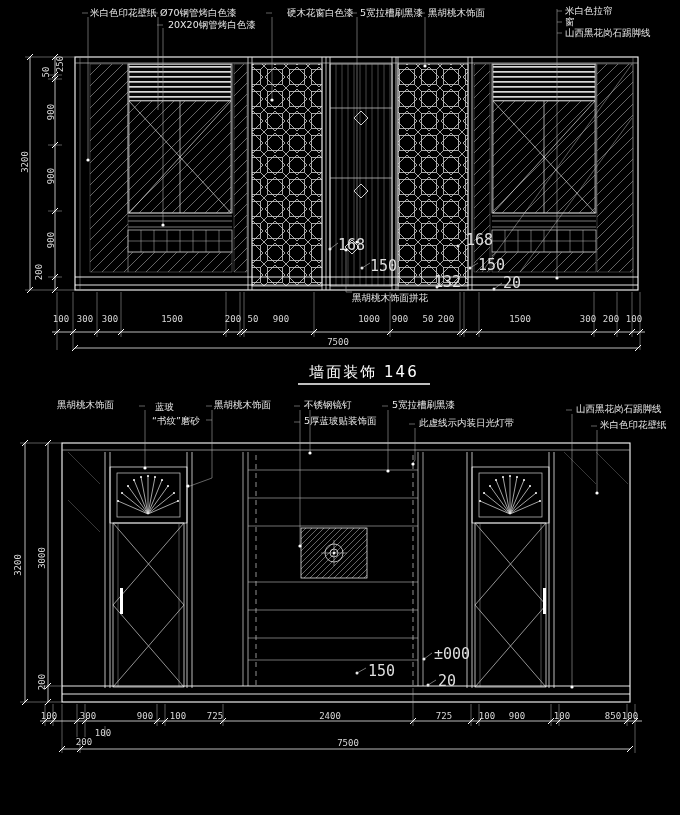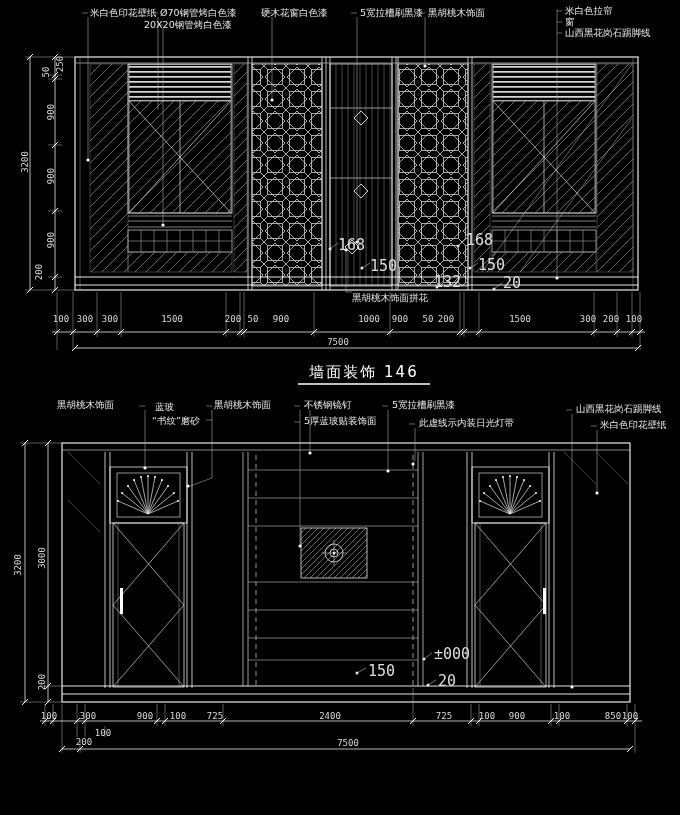--- a/index.html
+++ b/index.html
@@ -237,22 +237,22 @@
     </g>
 
     <path d="M285 798 H420" stroke="#fff" stroke-width="1.6"></path>
   </g>
 
   <rect x="0" y="804" width="680" height="11" fill="#191919"></rect>
 </svg>
 
 <span class="t" style="left:90px;top:8px">米白色印花壁纸</span>
 <span class="t" style="left:160px;top:8px">Ø70钢管烤白色漆</span>
-<span class="t" style="left:144px;top:20px">20X20钢管烤白色漆</span>
-<span class="t" style="left:261px;top:8px">硬木花窗白色漆</span>
+<span class="t" style="left:168px;top:20px">20X20钢管烤白色漆</span>
+<span class="t" style="left:287px;top:8px">硬木花窗白色漆</span>
 <span class="t" style="left:360px;top:8px">5宽拉槽刷黑漆</span>
 <span class="t" style="left:428px;top:8px">黑胡桃木饰面</span>
 <span class="t" style="left:565px;top:6px">米白色拉帘</span>
 <span class="t" style="left:565px;top:17px">窗</span>
 <span class="t" style="left:565px;top:28px">山西黑花岗石踢脚线</span>
 <span class="t" style="left:352px;top:293px">黑胡桃木饰面拼花</span>
 
 <span class="dim c" style="left:61px;top:315px">100</span>
 <span class="dim c" style="left:85px;top:315px">300</span>
 <span class="dim c" style="left:110px;top:315px">300</span>

